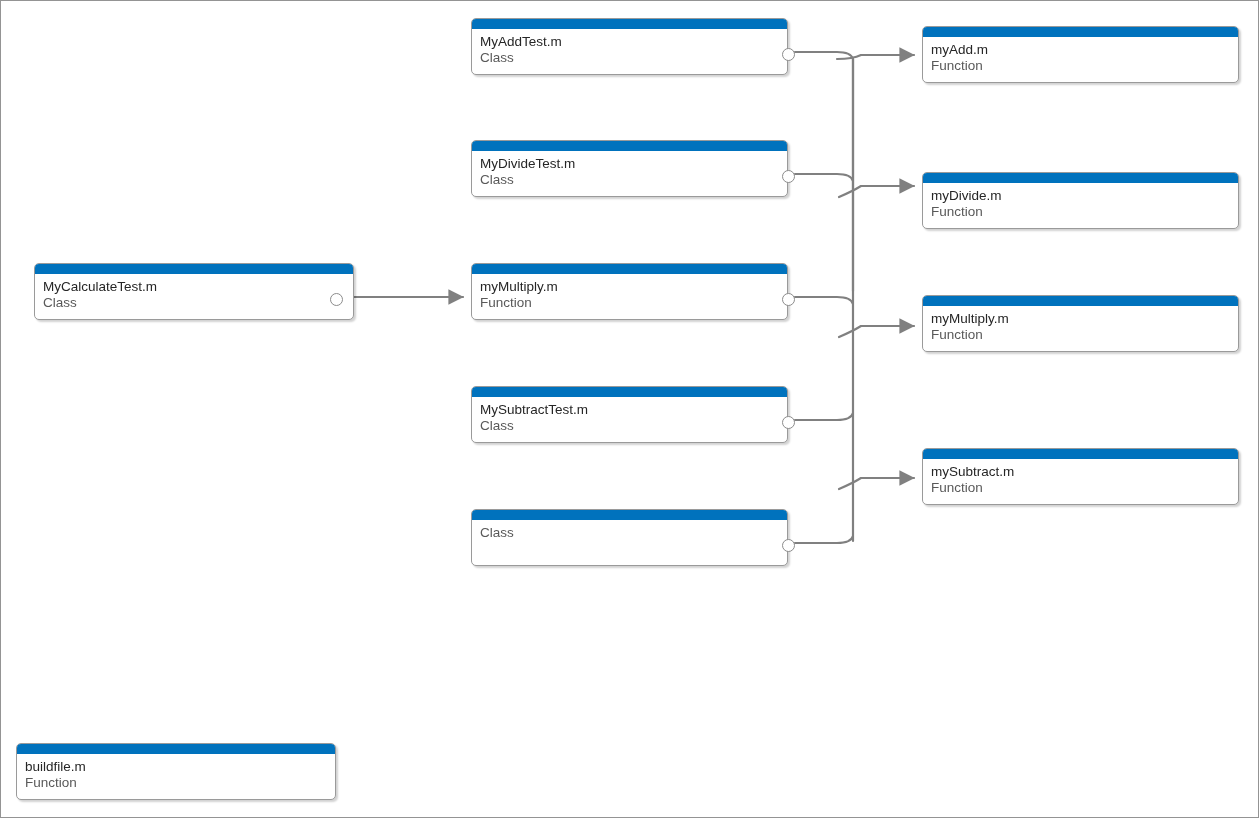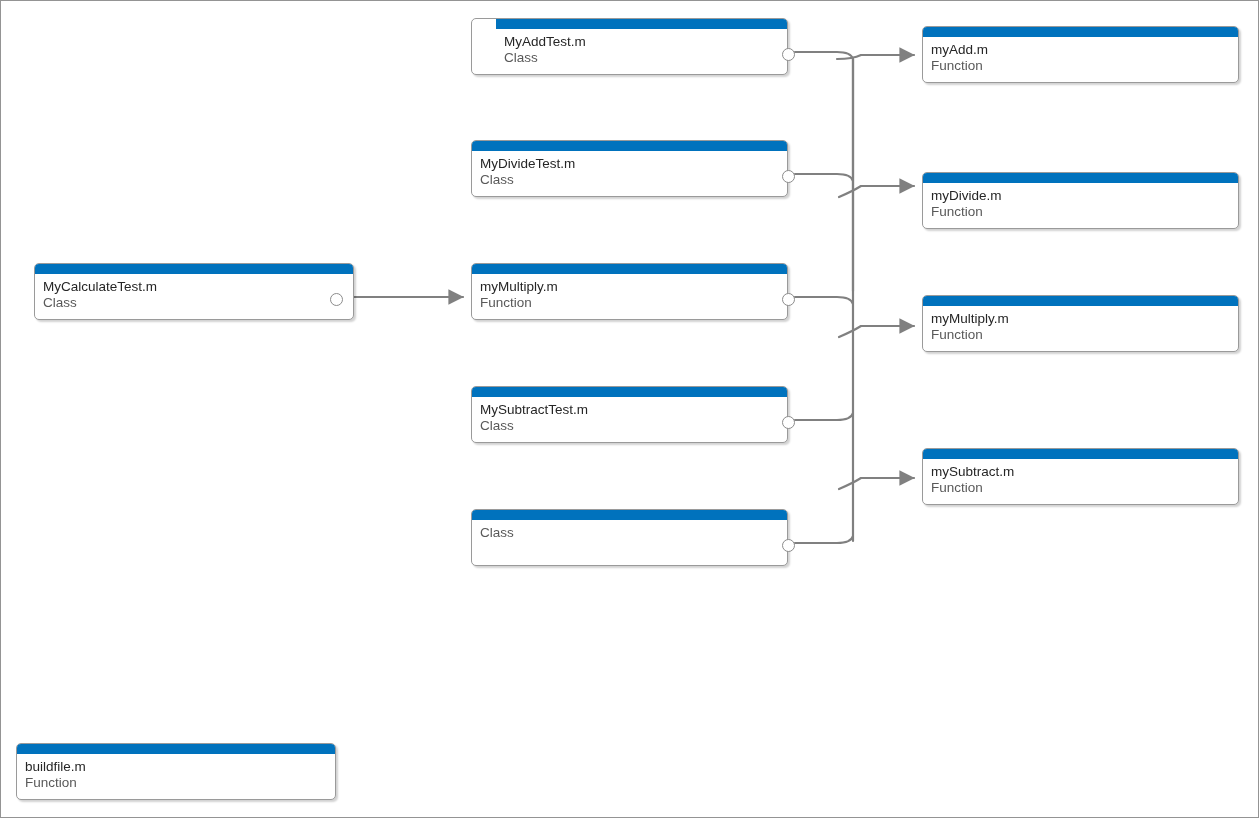--- a/index.html
+++ b/index.html
@@ -110,21 +110,21 @@
 
   <div id="nodes-container">
       <div class="node" style="left: 33px; top: 262px; width: 320px; height: 57px;">
         <div class="node-header"></div>
         <div class="node-body">
           <div class="node-name">MyCalculateTest.m</div>
           <div class="node-type">Class</div>
         </div>
       </div>
       <div class="port" style="left: 329px; top: 292px;"></div>
-      <div class="node" style="left: 470px; top: 17px; width: 317px; height: 57px; padding-left: 24px;">
+      <div class="node" style="left: 470px; top: 17px; width: 317px; height: 57px;">
         <div class="node-header"></div>
         <div class="node-body">
           <div class="node-name">MyAddTest.m</div>
           <div class="node-type">Class</div>
         </div>
       </div>
       <div class="port" style="left: 781px; top: 47px;"></div>
       <div class="node" style="left: 470px; top: 139px; width: 317px; height: 57px;">
         <div class="node-header"></div>
         <div class="node-body">

